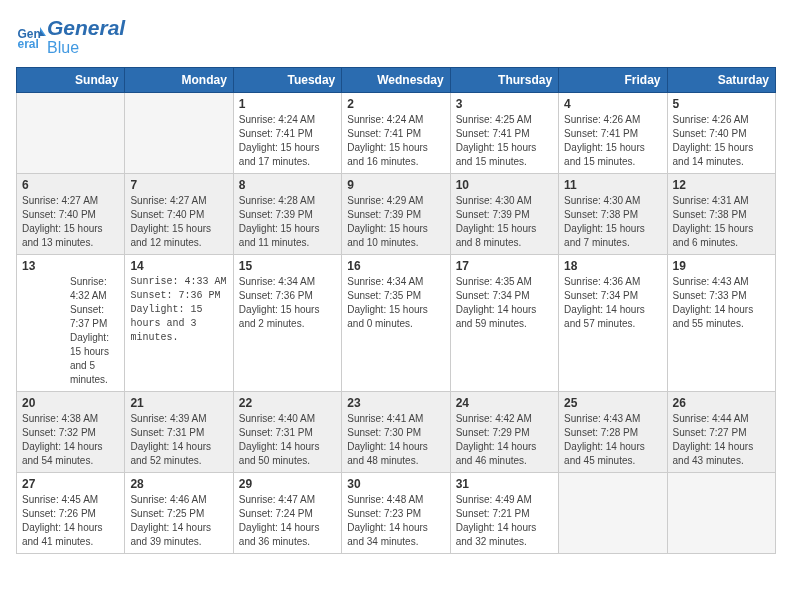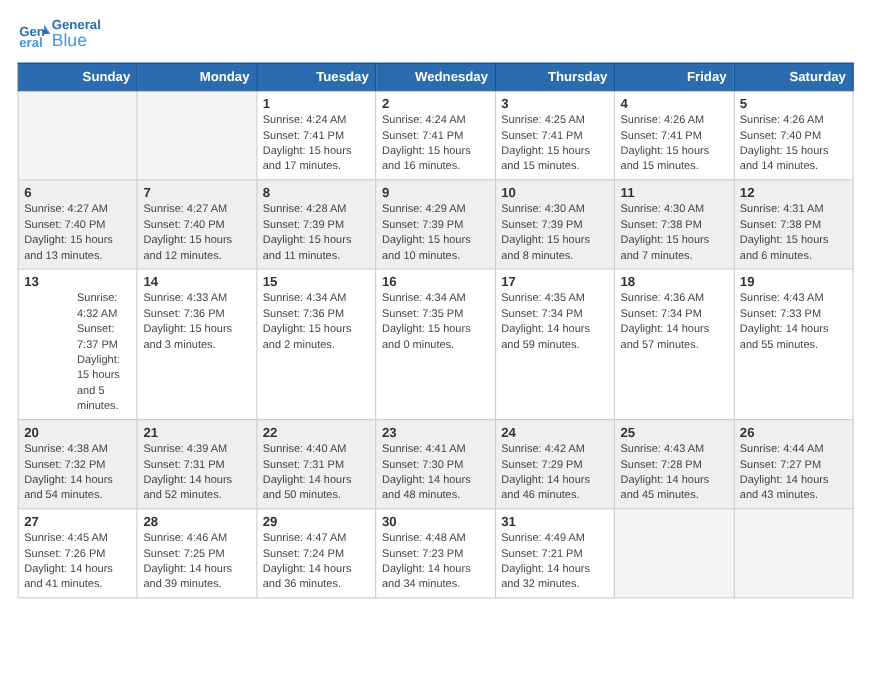--- a/index.html
+++ b/index.html
@@ -87,21 +87,21 @@
 
 <div class="header">
   <div class="logo">
     <svg class="logo-icon" viewBox="0 0 40 40">
       <text x="2" y="22" font-size="16" font-weight="bold" fill="#2b6cb0">Gen</text>
       <text x="2" y="36" font-size="16" font-weight="bold" fill="#4299e1">eral</text>
       <polygon points="32,8 40,20 32,20" fill="#4299e1"></polygon>
       <polygon points="32,12 38,20 32,20" fill="#2b6cb0"></polygon>
     </svg>
     <div>
-      <div style="font-size:12px;font-weight:bold;color:#2b6cb0;line-height:1.1;">General</div>
+      <div style="font-size:21px;font-weight:bold;color:#2b6cb0;line-height:1.1;font-style:italic;">General</div>
       <div style="font-size:16px;font-weight:normal;color:#4299e1;line-height:1.1;">Blue</div>
     </div>
   </div>
 </div>
 
 <table class="calendar">
   <thead>
     <tr>
     <th>Sunday</th>
         <th>Monday</th>
@@ -193,21 +193,21 @@
       </tr>
       <tr>
         <td>
           <span class="day-number">13</span>
           <div class="day-info" style="white-space: pre-line; margin-left: 48px;">Sunrise: 4:32 AM
 Sunset: 7:37 PM
 Daylight: 15 hours and 5 minutes.</div>
         </td>
         <td>
           <span class="day-number">14</span>
-          <div class="day-info" style="white-space: pre-line;">Sunrise: 4:33 AM
+          <div class="day-info" style="white-space: pre-line; font-family: Liberation Mono, monospace;">Sunrise: 4:33 AM
 Sunset: 7:36 PM
 Daylight: 15 hours and 3 minutes.</div>
         </td>
         <td>
           <span class="day-number">15</span>
           <div class="day-info" style="white-space: pre-line;">Sunrise: 4:34 AM
 Sunset: 7:36 PM
 Daylight: 15 hours and 2 minutes.</div>
         </td>
         <td>

